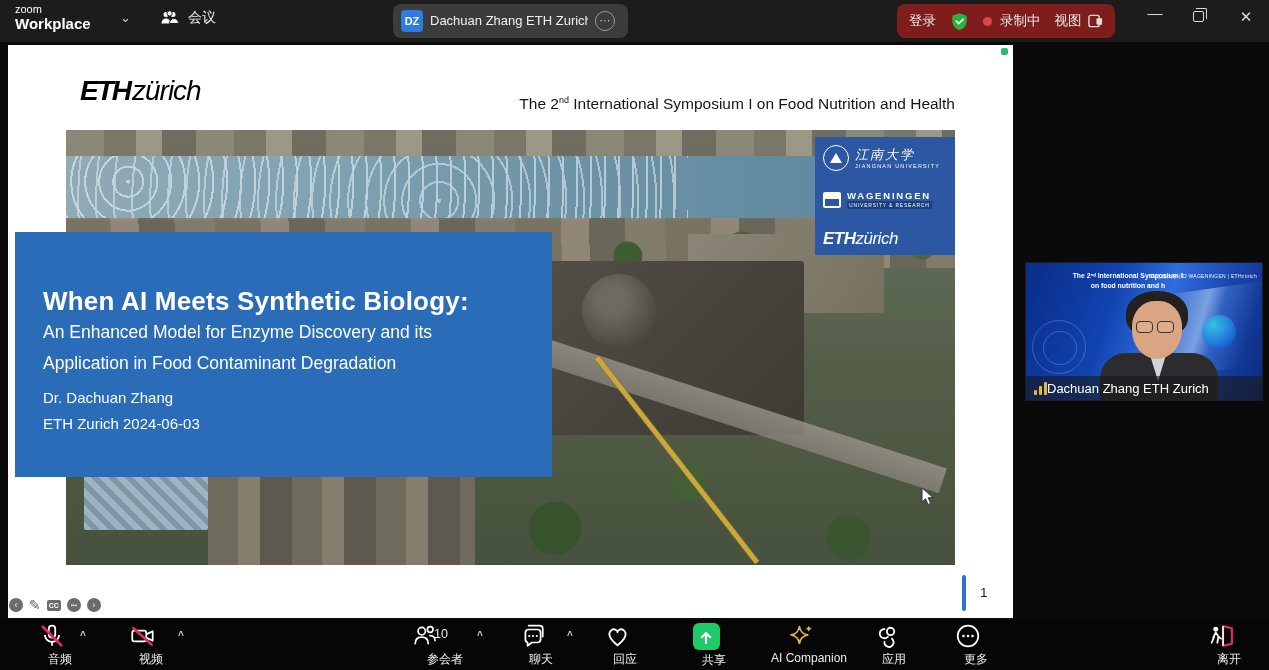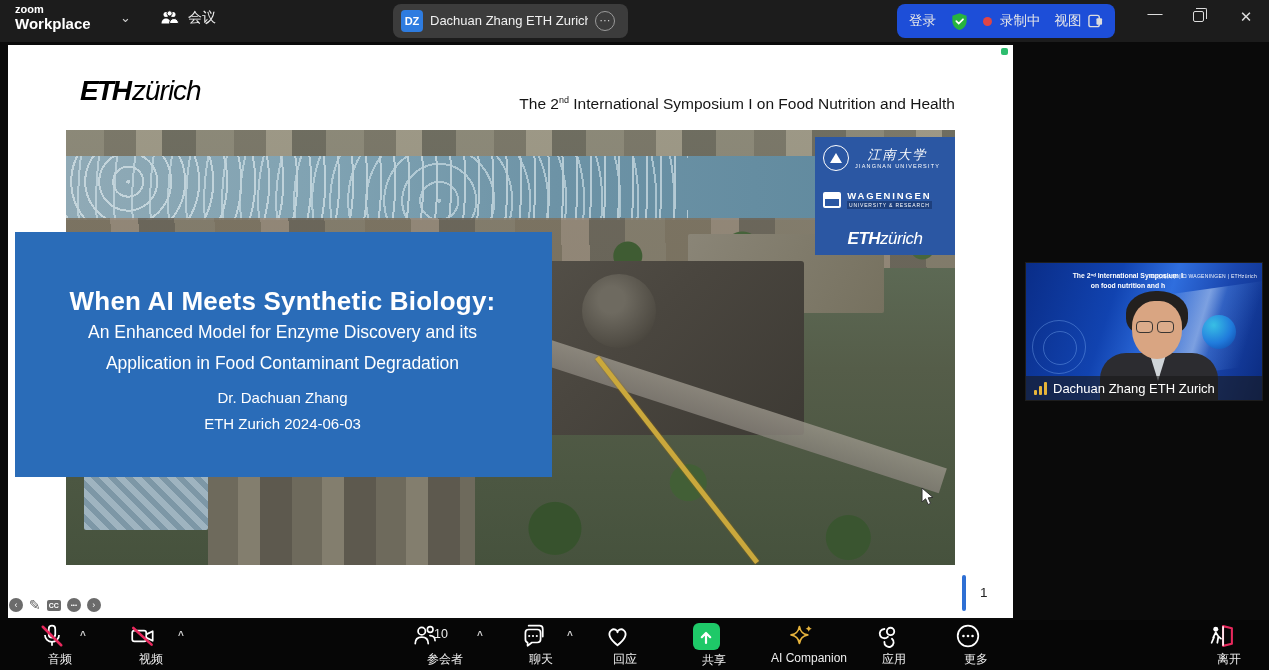--- a/index.html
+++ b/index.html
@@ -3,46 +3,46 @@
 <meta charset="utf-8">
 <style>
   * { margin:0; padding:0; box-sizing:border-box; }
   html,body { width:1269px; height:670px; background:#000; overflow:hidden;
     font-family:"Liberation Sans","DejaVu Sans",sans-serif; }
   .app { position:relative; width:1269px; height:670px; background:#0a0a0a; }
 
   
   .titlebar { position:absolute; left:0; top:0; width:1269px; height:42px; background:#1c1c1c; }
   .brand { position:absolute; left:15px; top:4px; color:#fff; line-height:1.05; }
-  .brand .b1 { font-size:11px; font-weight:700; display:block; }
+  .brand .b1 { font-size:11px; font-weight:400; display:block; }
   .brand .b2 { font-size:15px; font-weight:700; display:block; }
   .tb-chevron { position:absolute; left:120px; top:10px; color:#cfcfcf; font-size:13px; }
   .meeting { position:absolute; left:160px; top:9px; display:flex; align-items:center; gap:8px; color:#eee; font-size:14px; }
   .tab-pill { position:absolute; left:393px; top:4px; width:235px; height:34px; background:#3c3c3c;
     border-radius:8px; display:flex; align-items:center; padding:0 8px; gap:7px; }
   .dz-avatar { width:22px; height:22px; border-radius:4px; background:#2e7ce0; color:#fff; font-size:11px;
     font-weight:700; display:flex; align-items:center; justify-content:center; flex:0 0 auto; }
   .tab-title { color:#f0f0f0; font-size:13px; white-space:nowrap; overflow:hidden; width:158px; }
   .tab-more { width:20px; height:20px; border:1.4px solid #9a9a9a; border-radius:50%; color:#cfcfcf;
     font-size:11px; line-height:17px; text-align:center; flex:0 0 auto; }
-  .tb-right { position:absolute; left:897px; top:4px; height:34px; width:218px; background:#1d4ed8;
+  .tb-right { position:absolute; left:897px; top:4px; height:34px; width:218px; background:#7f1d1d;
     border-radius:8px; display:flex; align-items:center; padding:0 12px; gap:14px; color:#e8e8e8; font-size:13.5px; }
   .rec { display:flex; align-items:center; gap:8px; }
   .rec-dot { width:9px; height:9px; border-radius:50%; background:#e04545; }
   .viewgrp { display:flex; align-items:center; gap:6px; }
   .winbtn { position:absolute; top:8px; color:#dcdcdc; font-size:15px; width:28px; text-align:center; }
   .win-min { left:1141px; top:4px; }
   .restore-box { position:absolute; left:1193px; top:11px; width:11px; height:11px; border:1.5px solid #dcdcdc; border-radius:2px; }
   .restore-box:before { content:""; position:absolute; left:2px; top:-4.5px; width:10px; height:10px;
     border-top:1.5px solid #dcdcdc; border-right:1.5px solid #dcdcdc; border-radius:0 2px 0 0; }
   .win-close { left:1232px; }
 
   
   .stage { position:absolute; left:0; top:42px; width:1269px; height:578px; background:#0a0a0a; }
-  .slide { position:absolute; left:8px; top:3px; width:1005px; height:573px; background:#fff;text-align:center; }
+  .slide { position:absolute; left:8px; top:3px; width:1005px; height:573px; background:#fff; }
   .green-dot { position:absolute; right:5px; top:3px; width:7px; height:7px; border-radius:2px; background:#2dbd6e; }
   .ethlogo { position:absolute; left:72px; top:30px; font-size:28px; color:#000; letter-spacing:-1px; }
   .ethlogo .bold { font-weight:900; font-style:italic; letter-spacing:-2px; }
   .ethlogo .lite { font-style:italic; font-weight:400; margin-left:2px; }
   .symp-title { position:absolute; right:58px; top:50px; font-size:15.5px; color:#151515; }
   .symp-title sup { font-size:9px; }
 
   .photo { position:absolute; left:58px; top:85px; width:889px; height:435px; overflow:hidden;
     background:linear-gradient(180deg,#77806d 0%,#6d7463 12%,#5d6a55 30%,#555d49 55%,#4c5742 80%,#46523d 100%); }
   .ph-citytop { position:absolute; left:0; top:0; width:100%; height:34px;
@@ -130,21 +130,21 @@
   .vt-person { position:absolute; left:78px; top:28px; width:110px; height:109px; }
   .vt-hair { position:absolute; left:22px; top:0; width:62px; height:46px; background:#23201e; border-radius:48% 48% 40% 40%; }
   .vt-face { position:absolute; left:28px; top:10px; width:50px; height:58px; background:#d9a582; border-radius:46% 46% 52% 52%; }
   .vt-glasses { position:absolute; left:32px; top:30px; width:42px; height:12px;
     border-bottom:0; display:flex; gap:4px; }
   .vt-glasses span { display:block; width:17px; height:12px; border:1.6px solid #3a3532; border-radius:4px; background:rgba(255,255,255,.08); }
   .vt-body { position:absolute; left:-4px; top:62px; width:118px; height:48px; background:#2c2c30; border-radius:26px 26px 0 0; }
   .vt-shirt { position:absolute; left:46px; top:64px; width:16px; height:26px; background:#cfd4d8;
     clip-path:polygon(0 0,100% 0,50% 100%); }
   .vt-namebar { position:absolute; left:0; bottom:0; height:24px; width:236px; background:rgba(25,25,25,.6);
-    display:flex; align-items:center; gap:6px; padding:0 8px; }
+    display:flex; align-items:center; gap:0; padding:0 8px; }
   .vt-name { color:#fff; font-size:13px; white-space:nowrap; }
   .audio-bars { display:flex; align-items:flex-end; gap:2px; height:13px; }
   .audio-bars i { display:block; width:3px; background:#e7b53a; border-radius:1px; }
   .audio-bars i:nth-child(1){height:5px;} .audio-bars i:nth-child(2){height:9px;} .audio-bars i:nth-child(3){height:13px;}
 
   
   .toolbar { position:absolute; left:0; top:620px; width:1269px; height:50px; background:#060606; }
   .tbtn { position:absolute; top:3px; transform:translateX(-50%); display:flex; flex-direction:column;
     align-items:center; gap:2px; color:#ededed; }
   .tbtn .lbl { font-size:12px; color:#ededed; white-space:nowrap;margin-left:16px; }

